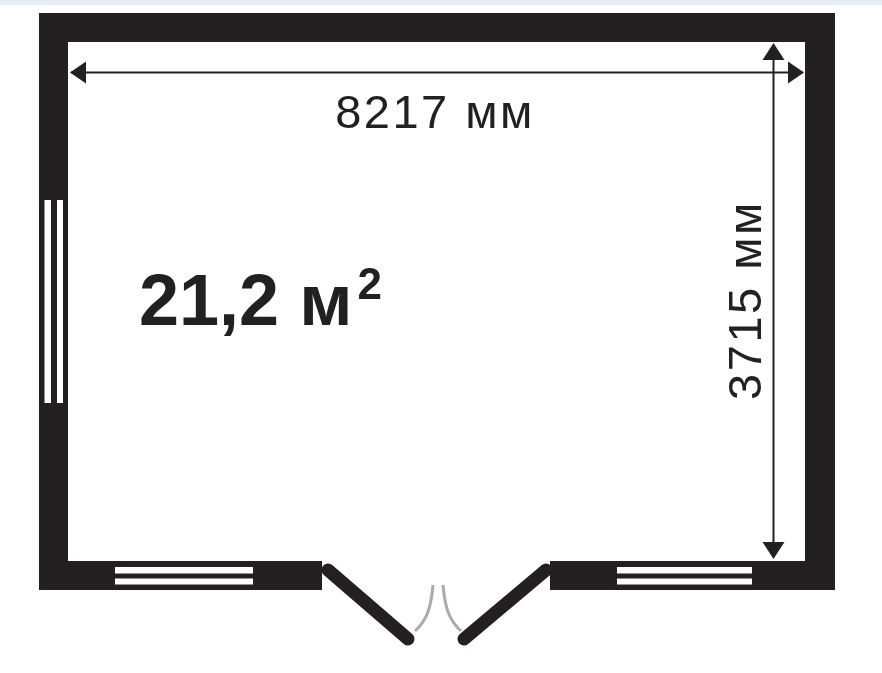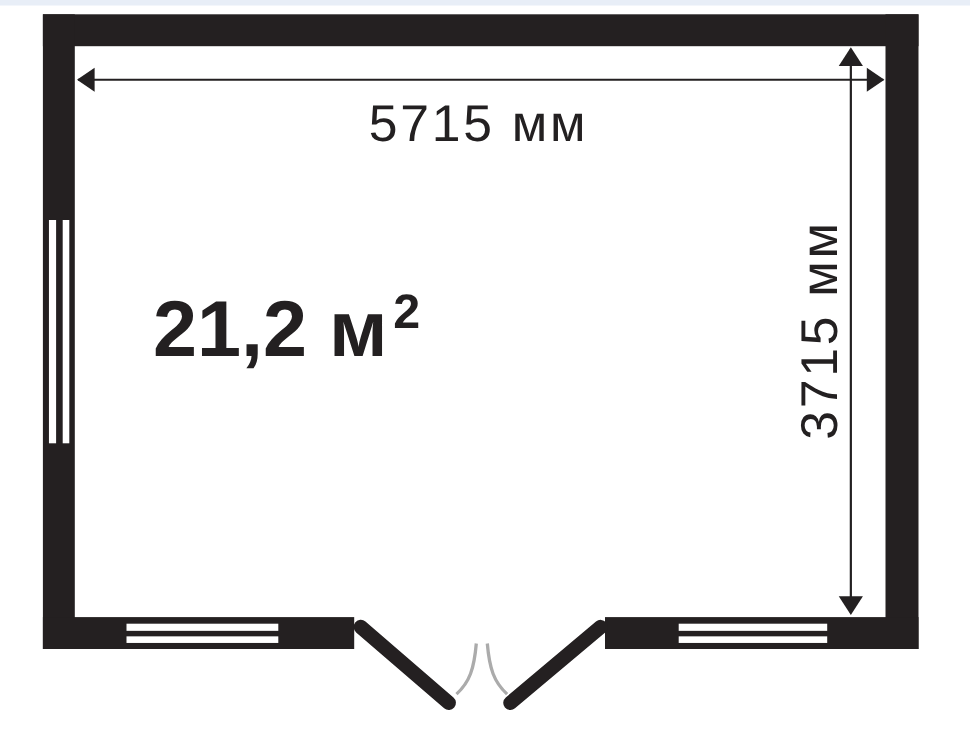--- a/index.html
+++ b/index.html
@@ -111,18 +111,18 @@
     </g>
 
     <g>
       <polygon class="dimhead" points="70,72.5 86,61.5 86,83.5"></polygon>
       <polygon class="dimhead" points="804,72.5 788,61.5 788,83.5"></polygon>
       <polygon class="dimhead" points="773.5,43 762.5,60 784.5,60"></polygon>
       <polygon class="dimhead" points="773.5,559 762.5,542 784.5,542"></polygon>
     </g>
   </svg>
 
-  <div class="dim-label width">5715 мм</div>
+  <div class="dim-label width">8217 мм</div>
   <div class="dim-label height">3715 мм</div>
 
   <div class="area-label"><span>21,2 м</span><span class="sup">2</span></div>
 
 </div>
 
 </body></html>

